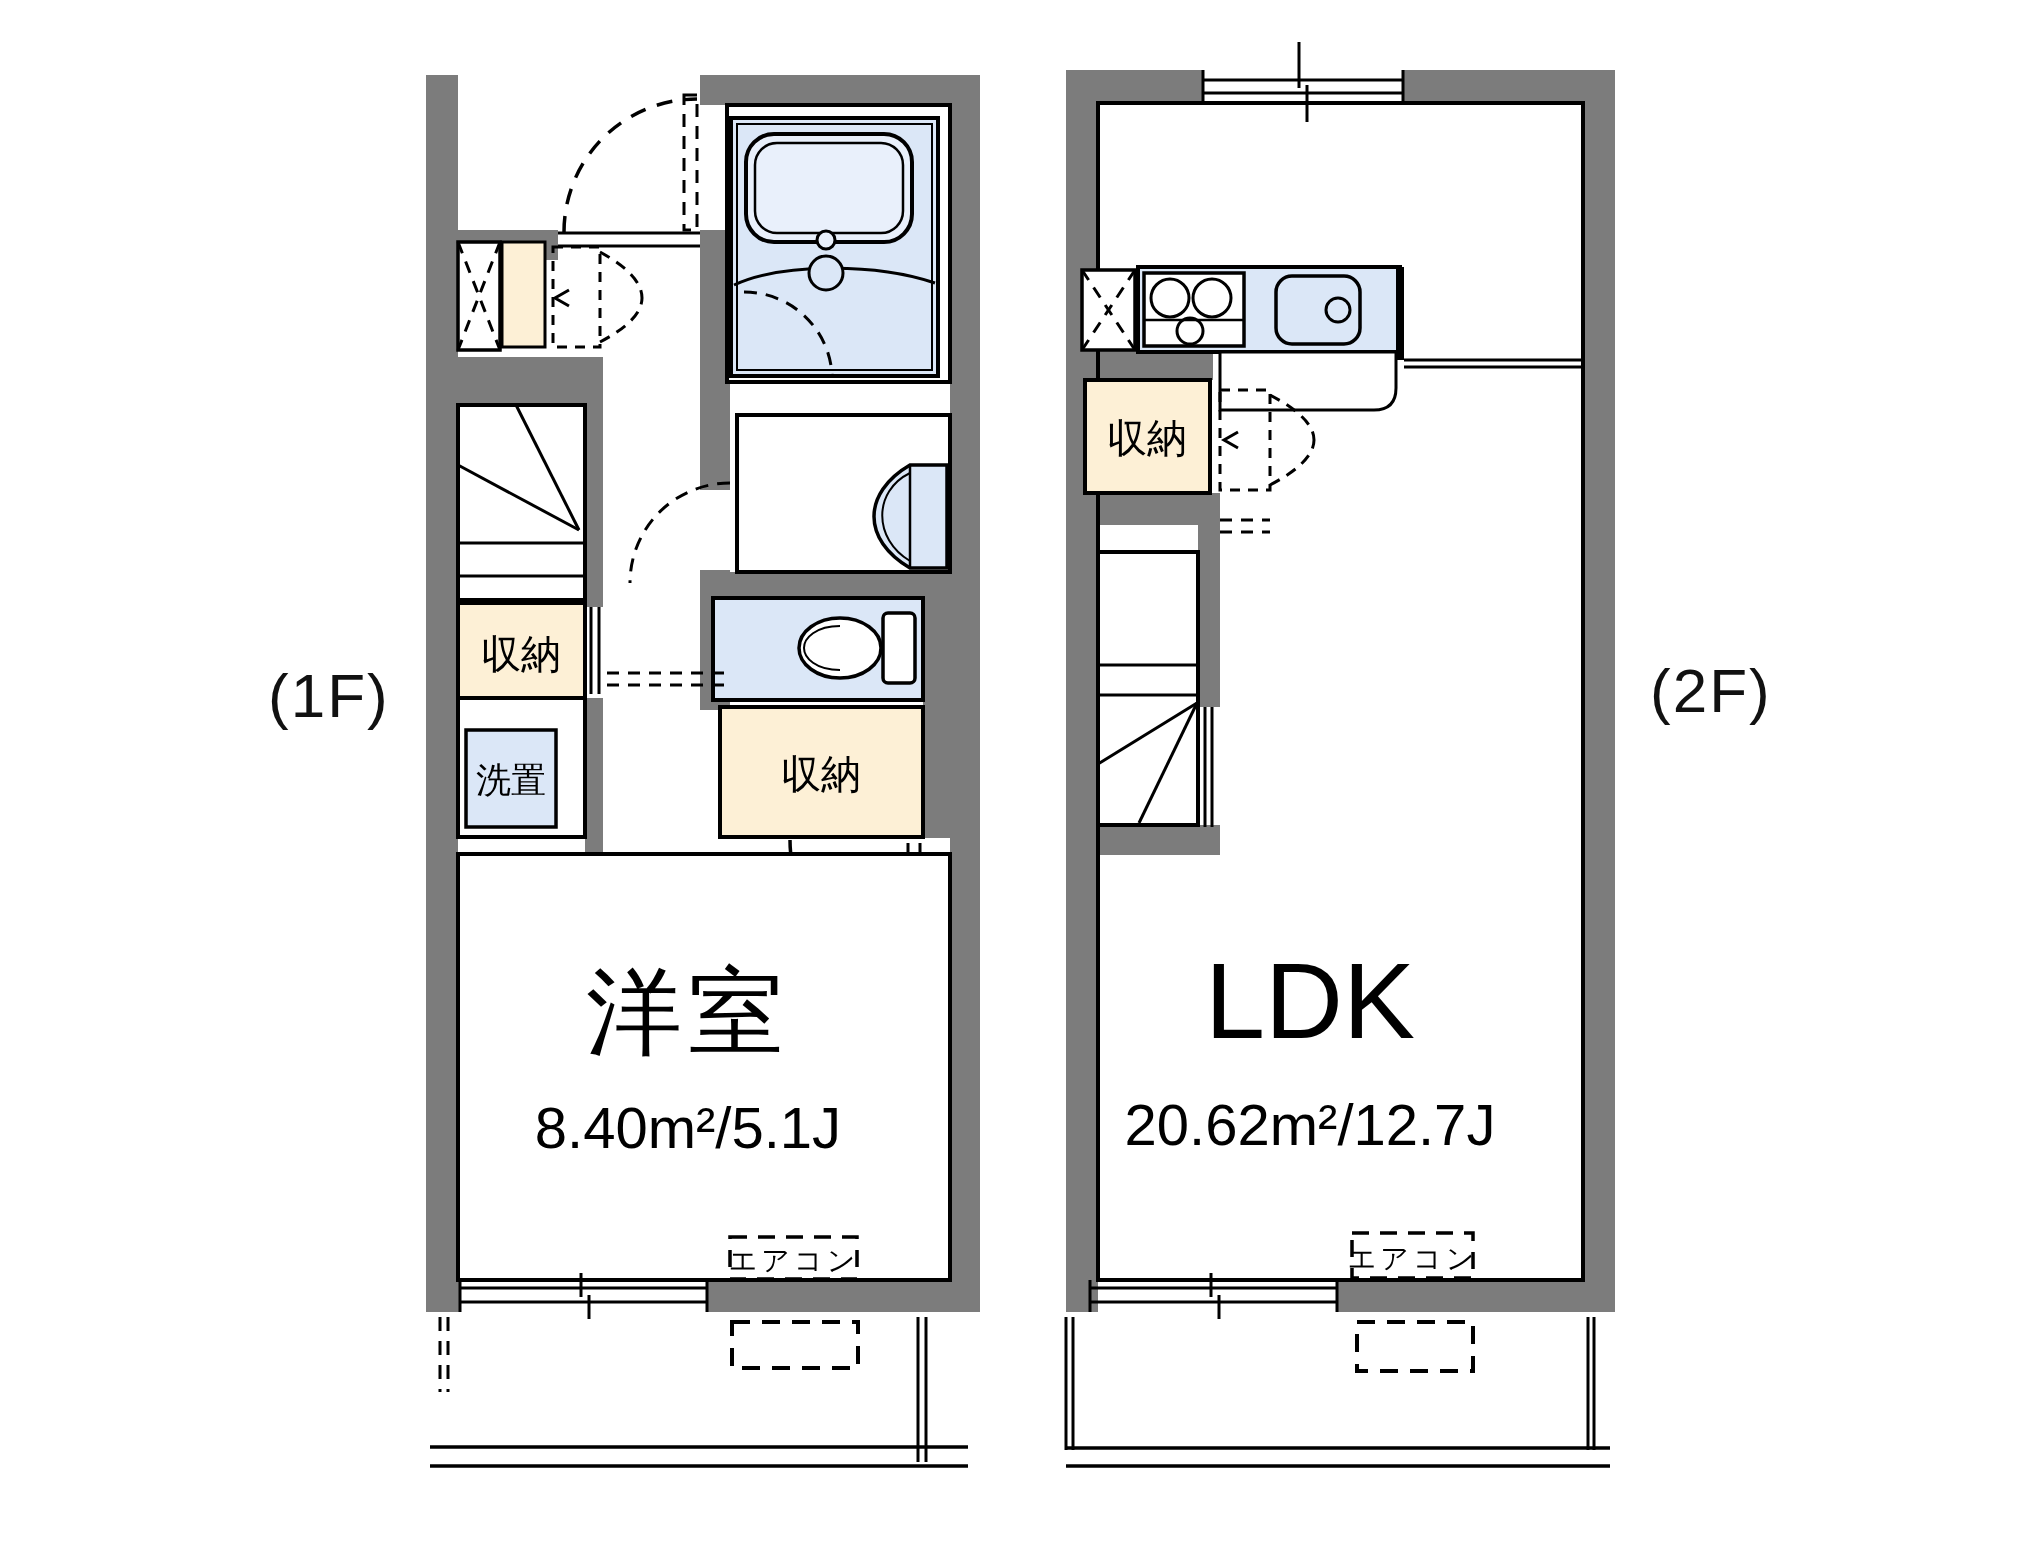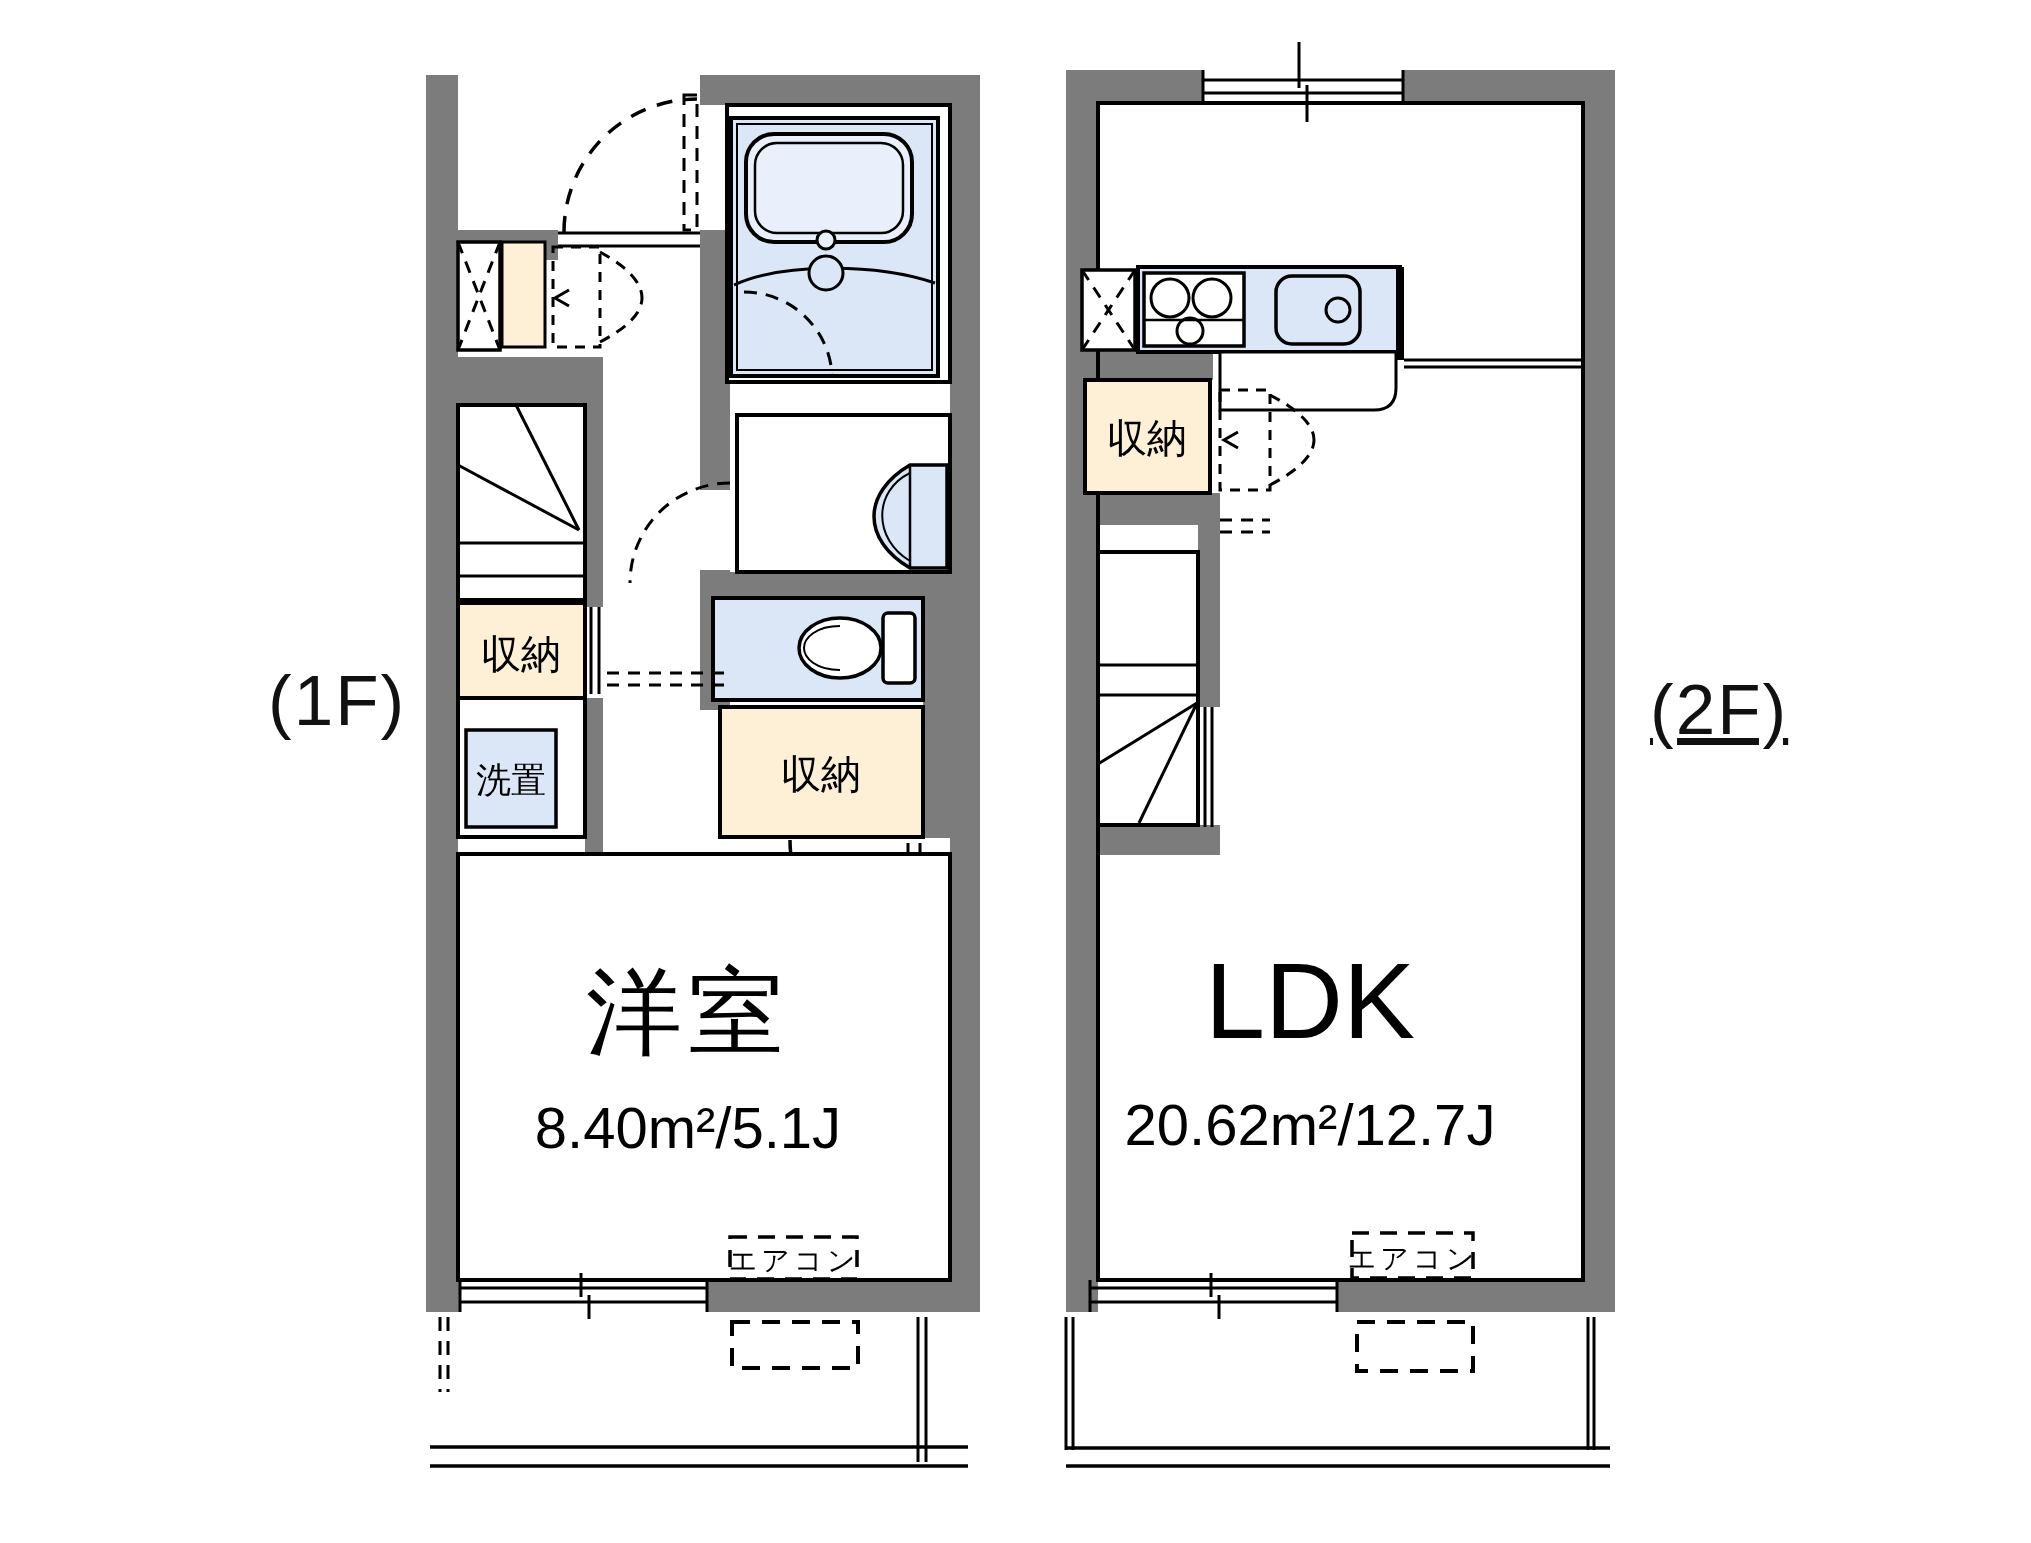--- a/index.html
+++ b/index.html
@@ -1,31 +1,31 @@
 <!DOCTYPE html>
 <html><head>
 <meta charset="utf-8">
 <style>
   html,body{margin:0;padding:0;background:#fff;}
   body{width:2031px;height:1543px;position:relative;overflow:hidden;
        font-family:"Liberation Sans","DejaVu Sans",sans-serif;}
   .plan{position:absolute;}
   svg{overflow:visible;display:block;}
-  .floor-label{position:absolute;font-size:71px;color:#111;letter-spacing:2px;}
+  .floor-label{position:absolute;font-size:62px;color:#111;letter-spacing:2px;}
   text{font-family:"Liberation Sans","DejaVu Sans",sans-serif;fill:#000;}
   .room-name{font-size:96px;letter-spacing:6px;}
   .room-area{font-size:58px;}
   .small-label{font-size:40px;}
   .tiny-label{font-size:28px;letter-spacing:4px;}
 </style>
 </head>
 <body>
 
 <div class="floor-label" style="left:268px;top:660px;">(1F)</div>
-<div class="floor-label" style="left:1650px;top:669px;text-decoration:underline;">(2F)</div>
+<div class="floor-label" style="left:1650px;top:655px;">(2F)</div>
 
 <div class="plan" style="left:426px;top:70px;width:554px;height:1410px;">
 <svg width="554" height="1410" viewBox="0 0 554 1410">
 
   <g fill="#7c7c7c">
     <rect x="0" y="5" width="32" height="1237"></rect>
     <rect x="274" y="5" width="280" height="30"></rect>
     <rect x="524" y="5" width="30" height="1237"></rect>
     <rect x="0" y="160" width="132" height="30"></rect>
     <rect x="274" y="160" width="30" height="260"></rect>

